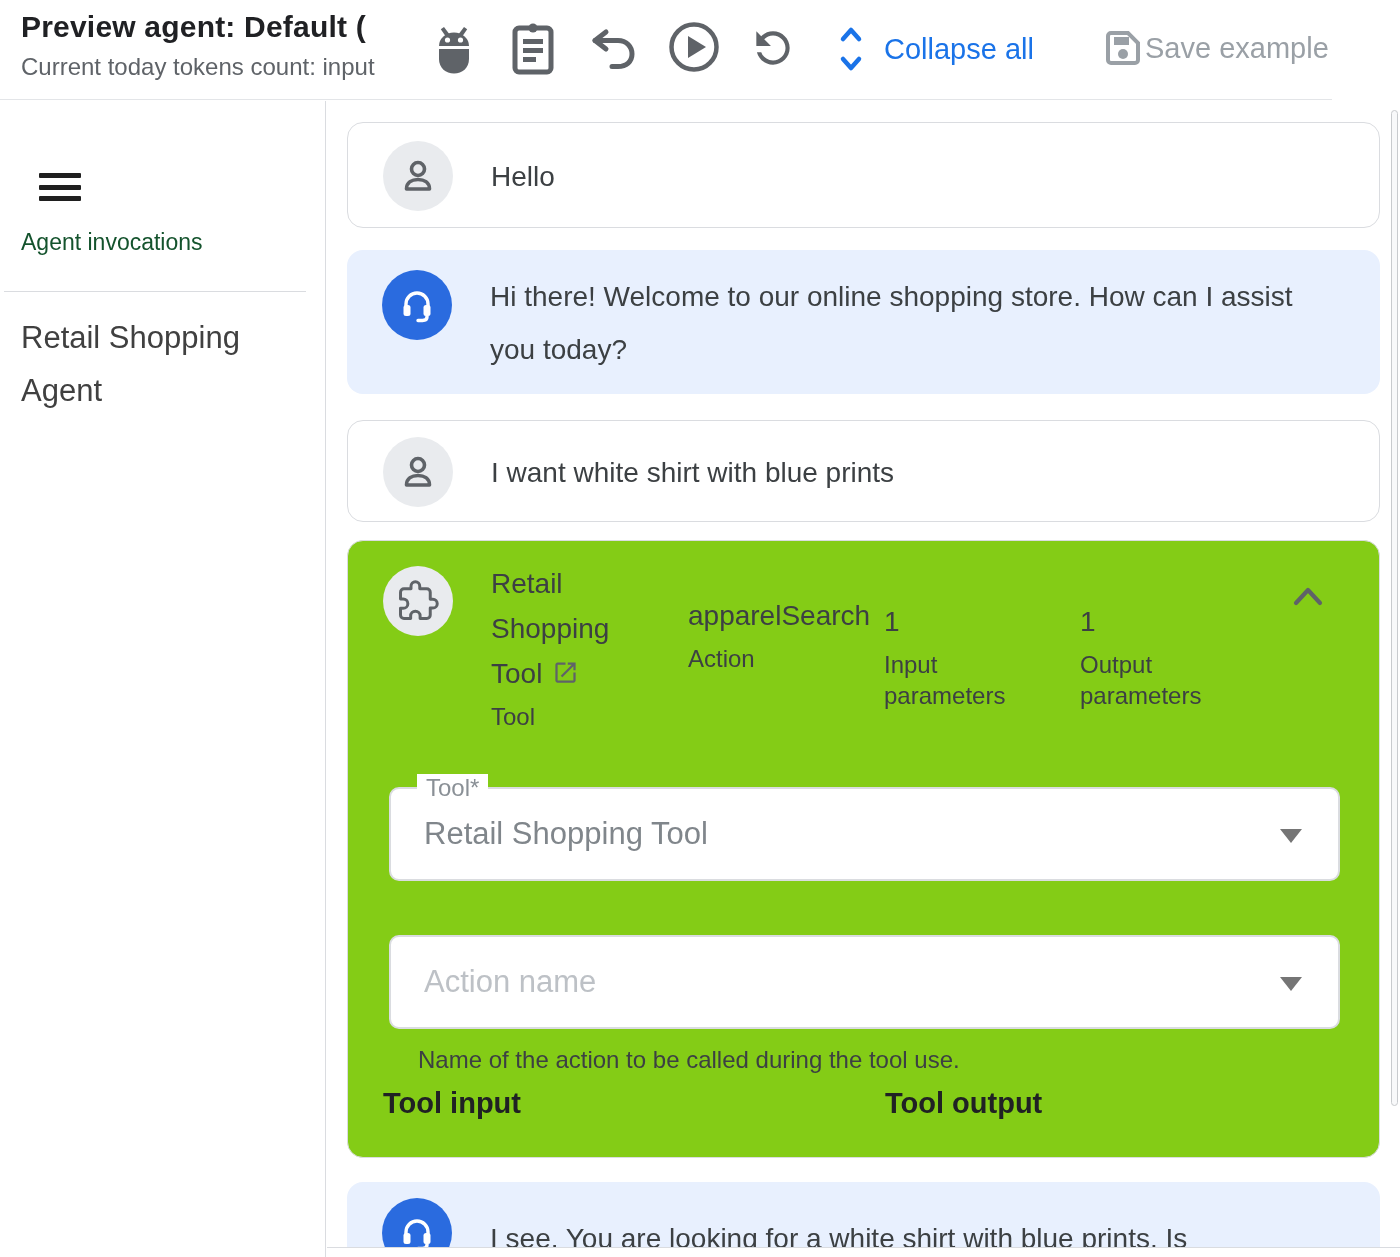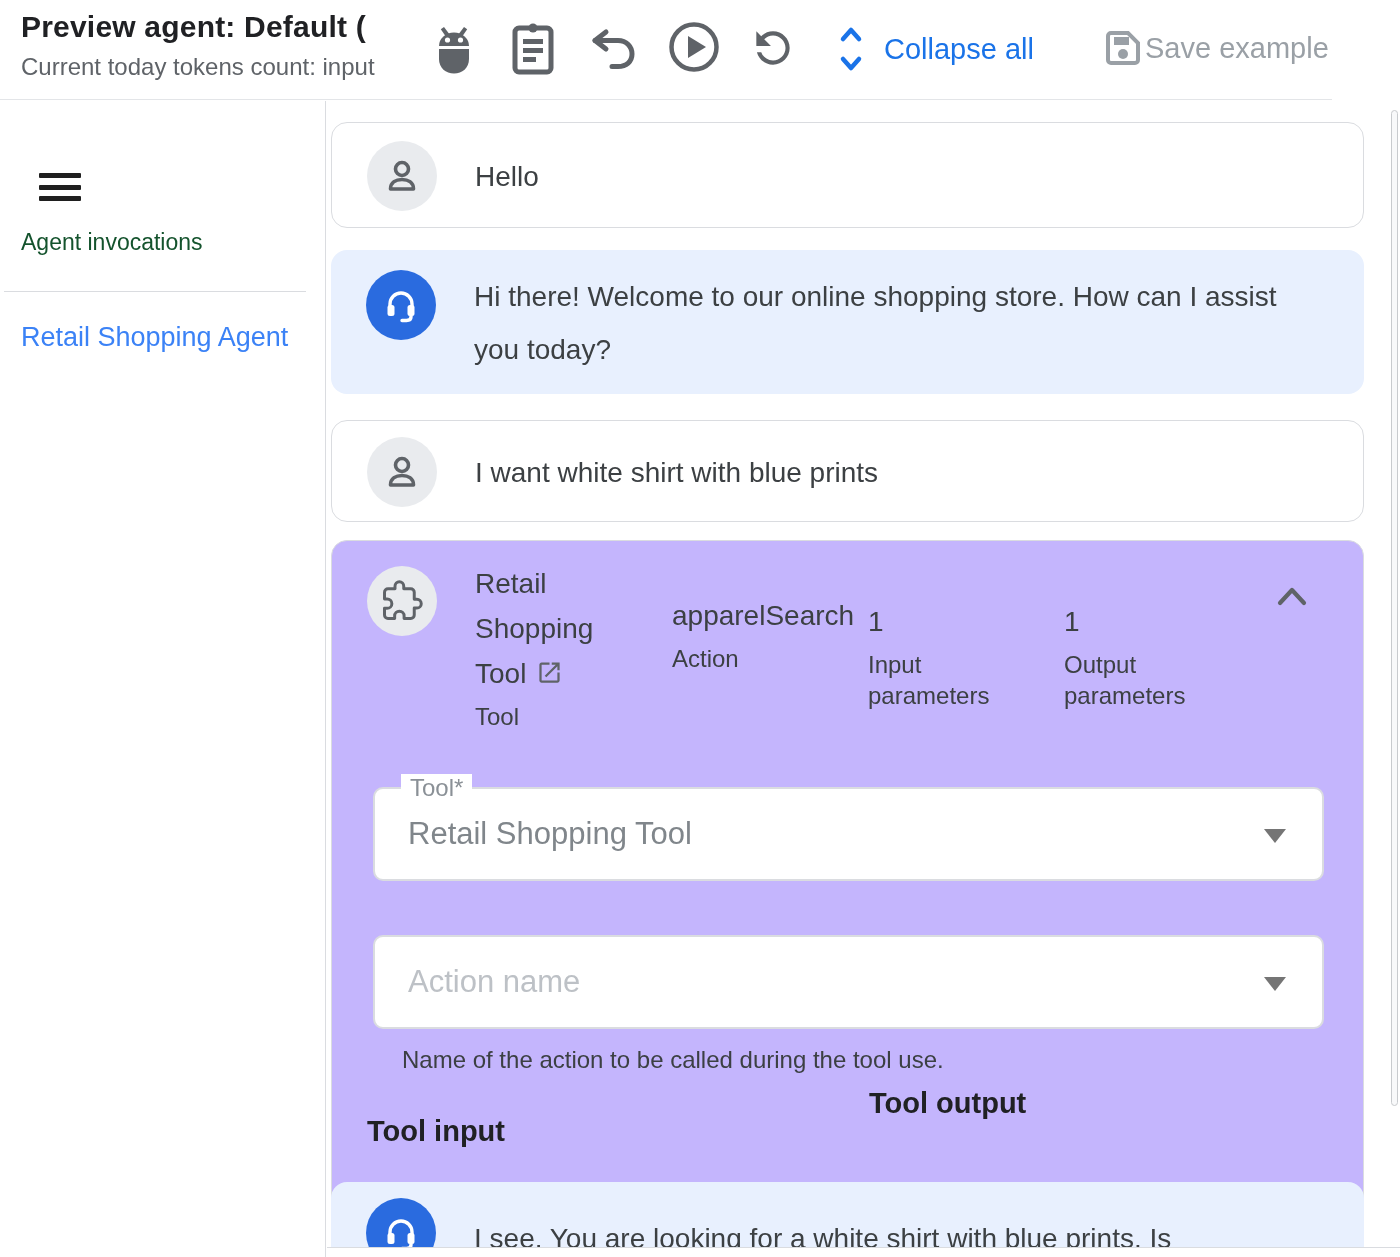--- a/index.html
+++ b/index.html
@@ -21,44 +21,44 @@
   .save-label { font-size: 29px; color: #9aa0a6; }
 
   
   .sidebar { position: absolute; left: 0; top: 101px; width: 326px; height: 1156px;
     border-right: 1px solid #dadce0; background: #fff; }
   .hamburger { position: absolute; left: 39px; top: 72px; width: 42px; height: 28px;
     background: none; border: none; cursor: pointer; }
   .hamburger span { display: block; width: 42px; height: 5px; background: #1f1f1f; border-radius: 1px; margin-bottom: 6.5px; }
   .section-label { position: absolute; left: 21px; top: 128px; font-size: 23px; color: #14532d; }
   .side-divider { position: absolute; left: 4px; top: 190px; width: 302px; height: 0; border-top: 1px solid #dadce0; }
-  .agent-name { position: absolute; left: 21px; top: 210px; width: 275px; font-size: 27px; line-height: 53px; color: #3b82f6; }
+  .agent-name { position: absolute; left: 21px; top: 210px; width: 275px; font-size: 31px; line-height: 53px; color: #404040; }
 
   
   .chat { position: absolute; left: 327px; top: 101px; width: 1073px; height: 1156px; background: #fff; }
-  .card { position: absolute; left: 4px; width: 1033px; border-radius: 16px; }
+  .card { position: absolute; left: 20px; width: 1033px; border-radius: 16px; }
   .card.user { background: #fff; border: 1px solid #dadce0; }
   .card.agent { background: #e8f0fe; border: none; }
   .avatar { position: absolute; left: 35px; width: 70px; height: 70px; border-radius: 50%;
     display: flex; align-items: center; justify-content: center; }
   .avatar.gray { background: #e9ebee; }
   .avatar.blue { background: #2a6bdf; }
   .msg-text { position: absolute; left: 143px; font-size: 28px; line-height: 53px; color: #3c4043; }
 
   #card-hello { top: 21px; height: 106px; }
   #card-hello .avatar { top: 18px; } #card-hello .msg-text { top: 27px; }
   #card-greet { top: 149px; height: 144px; }
   #card-greet .avatar { top: 20px; } #card-greet .msg-text { top: 20px; width: 845px; }
   #card-shirt { top: 319px; height: 102px; }
   #card-shirt .avatar { top: 16px; } #card-shirt .msg-text { top: 25px; }
   #card-see { top: 1081px; height: 170px; }
   #card-see .avatar { top: 16px; } #card-see .msg-text { top: 30px; width: 900px; }
 
   
-  #card-tool { top: 439px; height: 716px; background: #c4b5fd; border: 1px solid #dadce0; }
+  #card-tool { top: 439px; height: 618px; background: #84cc16; border: 1px solid #dadce0; }
   #card-tool .avatar { top: 25px; }
   .tcol { position: absolute; font-size: 28px; line-height: 45px; color: #3c4043; }
   .tcol .caption { font-size: 24px; line-height: 31px; color: #3c4043; margin-top: 5px; }
   .tcol-name { left: 143px; top: 20px; width: 168px; }
   .tcol-action { left: 340px; top: 52px; width: 185px; word-break: break-all; }
   .tcol-in  { left: 536px; top: 58px; width: 152px; }
   .tcol-out { left: 732px; top: 58px; width: 165px; }
   .extlink { display: inline-block; vertical-align: -3px; margin-left: 10px; }
   .chev-btn { position: absolute; left: 938px; top: 36px; width: 48px; height: 40px;
     background: none; border: none; cursor: pointer; }
@@ -70,21 +70,21 @@
   .float-label { position: absolute; left: 26px; top: -15px; background: #fff; padding: 0 9px;
     font-size: 24px; color: #8a9096; }
   .field-value { position: absolute; left: 33px; top: 50%; transform: translateY(-50%);
     font-size: 31px; color: #80868b; }
   .field-value.placeholder { color: #bdc1c6; }
   .caret { position: absolute; right: 36px; top: 50%; margin-top: -5px;
     width: 0; height: 0; border-left: 11px solid transparent; border-right: 11px solid transparent;
     border-top: 14px solid #757575; }
   .helper { position: absolute; left: 70px; top: 505px; font-size: 24px; color: #3c4043; }
   .io-heading { position: absolute; top: 546px; font-size: 29px; font-weight: 700; color: #202124; }
-  #tool-input-heading { left: 35px; margin-top: 28px; }
+  #tool-input-heading { left: 35px; }
   #tool-output-heading { left: 537px; }
 
   
   .bottom-strip { position: absolute; left: 327px; top: 1247px; width: 1073px; height: 10px;
     background: #fff; border-top: 1px solid #dadce0; z-index: 15; }
   .scrollbar { position: absolute; left: 1391px; top: 110px; width: 7px; height: 996px;
     background: #f8f9fa; border: 1px solid #c8cbce; border-radius: 4px; z-index: 16; }
 
   svg { display: block; }
 </style>

